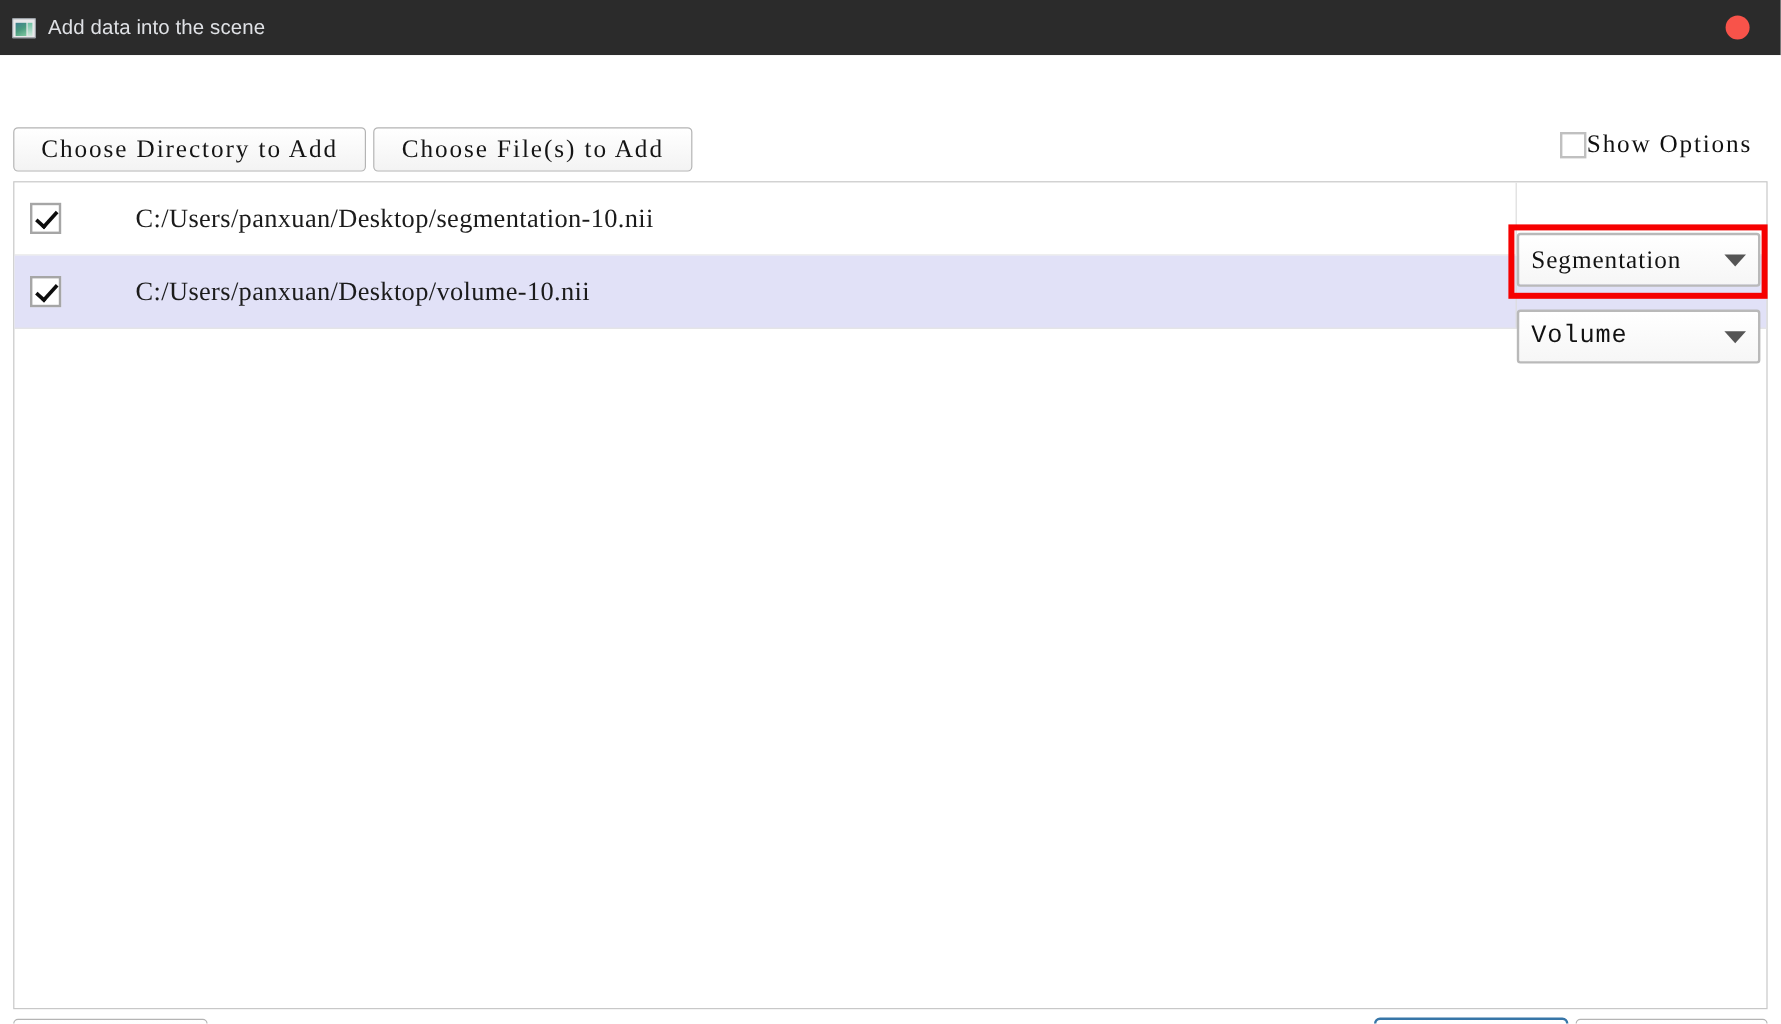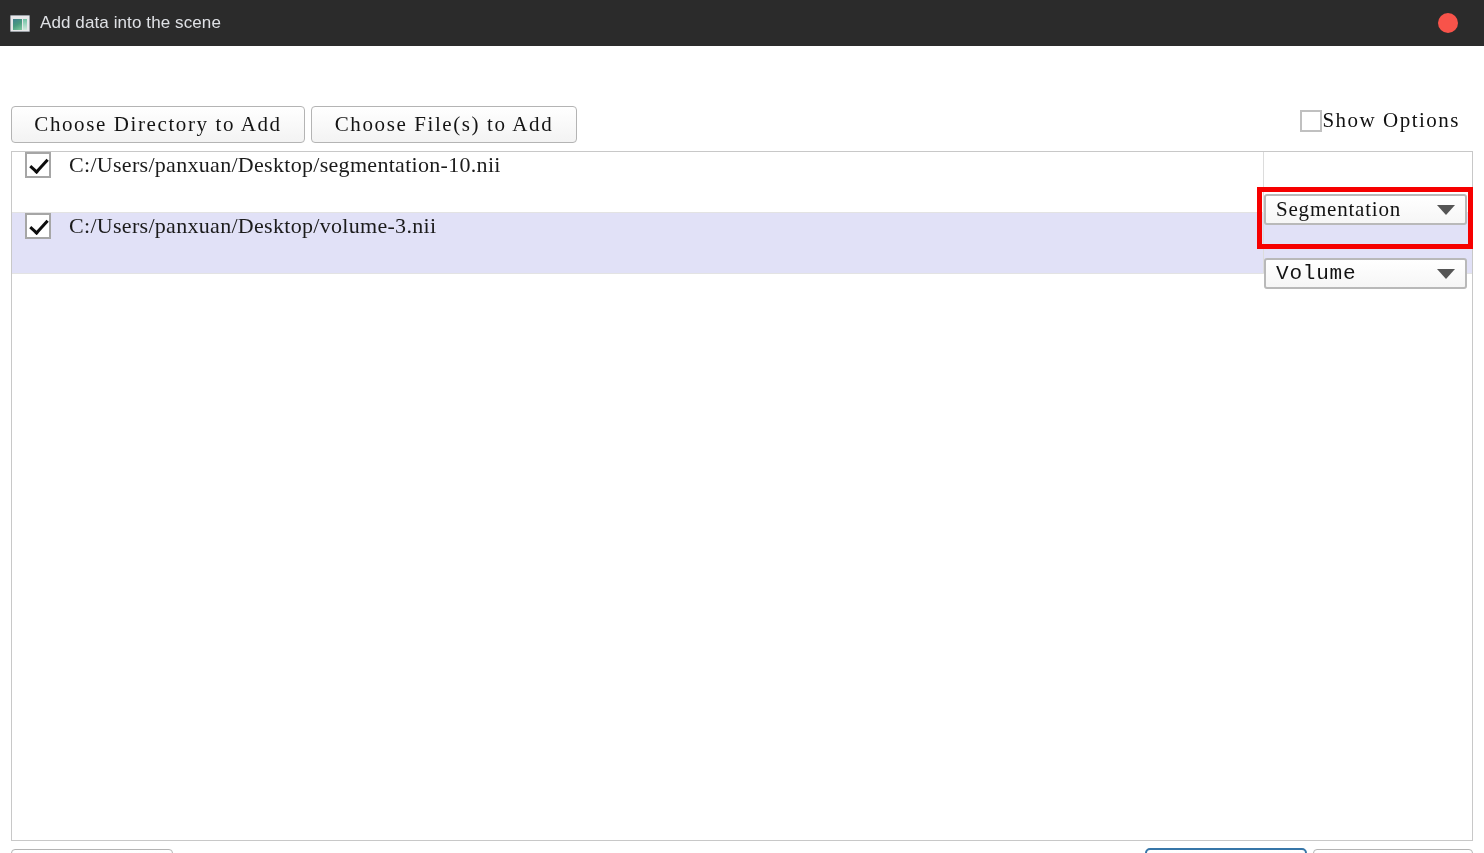--- a/index.html
+++ b/index.html
@@ -188,25 +188,26 @@
     width: 210px;
     flex: 0 0 auto;
     text-align: center;
     font-size: 21px;
     color: #111111;
     letter-spacing: 1.8px;
   }
 
   .trow {
     display: flex;
-    align-items: flex-start;
+    align-items: center;
     height: 61px;
     border-bottom: 1px solid #e3e3e3;
     box-sizing: border-box;
     position: relative;
+    gap: 44px;
   }
   .trow.selected { background: #e1e1f7; }
   .td-check {
     width: 52px;
     flex: 0 0 auto;
     display: flex;
     align-items: center;
     justify-content: center;
   }
   .cbox-row {
@@ -243,21 +244,21 @@
   }
   .td-desc {
     width: 210px;
     flex: 0 0 auto;
   }
 
   
   .combo {
     position: absolute;
     width: 203px;
-    height: 31px;
+    height: 45px;
     background: linear-gradient(180deg, #ffffff 0%, #f6f6f6 100%);
     border: 2px solid #b9b9b9;
     border-radius: 3px;
     box-sizing: border-box;
     display: flex;
     align-items: center;
     padding: 0 10px 0 10px;
     font-size: 21px;
     color: #121212;
     letter-spacing: 0.8px;
@@ -334,21 +335,21 @@
       </div>
       <div class="td-file">C:/Users/panxuan/Desktop/segmentation-10.nii</div>
       <div class="row-sep"></div>
       <div class="td-desc"></div>
     </div>
 
     <div class="trow selected">
       <div class="td-check">
         <span class="cbox-row checked"></span>
       </div>
-      <div class="td-file">C:/Users/panxuan/Desktop/volume-3.nii</div>
+      <div class="td-file">C:/Users/panxuan/Desktop/volume-10.nii</div>
       <div class="row-sep"></div>
       <div class="td-desc"></div>
     </div>
 
   </div>
 
   <div class="combo" id="combo-0">
     <span class="combo-label">Segmentation</span>
     <span class="arrow"></span>
   </div>

